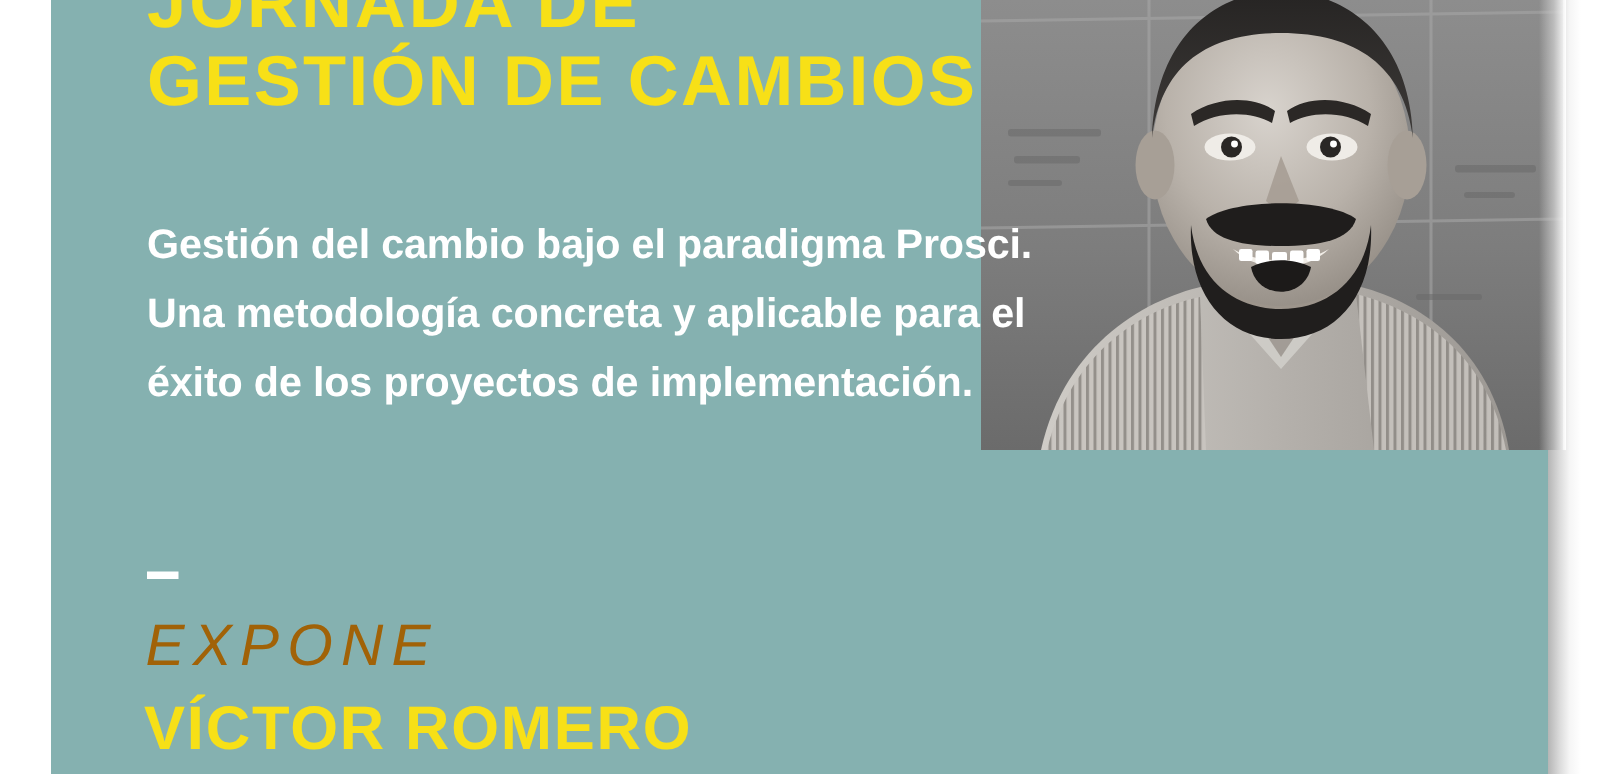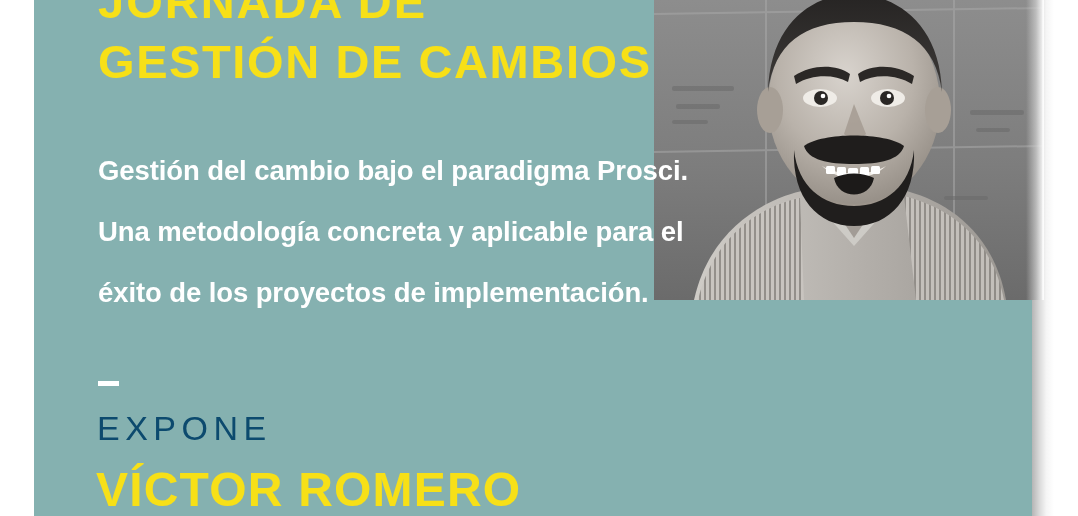--- a/index.html
+++ b/index.html
@@ -69,56 +69,57 @@
     position:absolute;
     left:98px;
     color:#f7e017;
     font-weight:bold;
     font-size:47px;
     line-height:52px;
     letter-spacing:2.0px;
     white-space:nowrap;
   }
   .title-1 { top:-24px; }
-  .title-2 { top:36px; letter-spacing:1.6px; }
+  .title-2 { top:28px; letter-spacing:1.6px; }
 
   .body-copy {
     position:absolute;
     left:98px; top:140px;
     width:600px;
     color:#ffffff;
     font-weight:bold;
     font-size:27.5px;
-    line-height:61px;
+    line-height:46px;
     letter-spacing:-0.1px;
   }
 
   .dash {
     position:absolute;
     left:98px; top:381px;
     width:21px; height:5px;
     background:#ffffff;
   }
 
   .expone {
     position:absolute;
     left:97px; top:409px;
-    color:#0c4a6e;
-    font-size:34px;
+    color:#a16207;
+    font-size:39px;
     font-weight:300;
     letter-spacing:5.5px;
     white-space:nowrap;
+    font-style:italic;
   }
 
   .speaker {
     position:absolute;
     left:96px; top:462px;
     color:#f7e017;
     font-weight:bold;
-    font-size:48px;
+    font-size:41px;
     letter-spacing:1.2px;
     white-space:nowrap;
   }
 </style>
 </head>
 <body>
 
 <div id="poster">
 
   <div class="teal-panel"></div>

